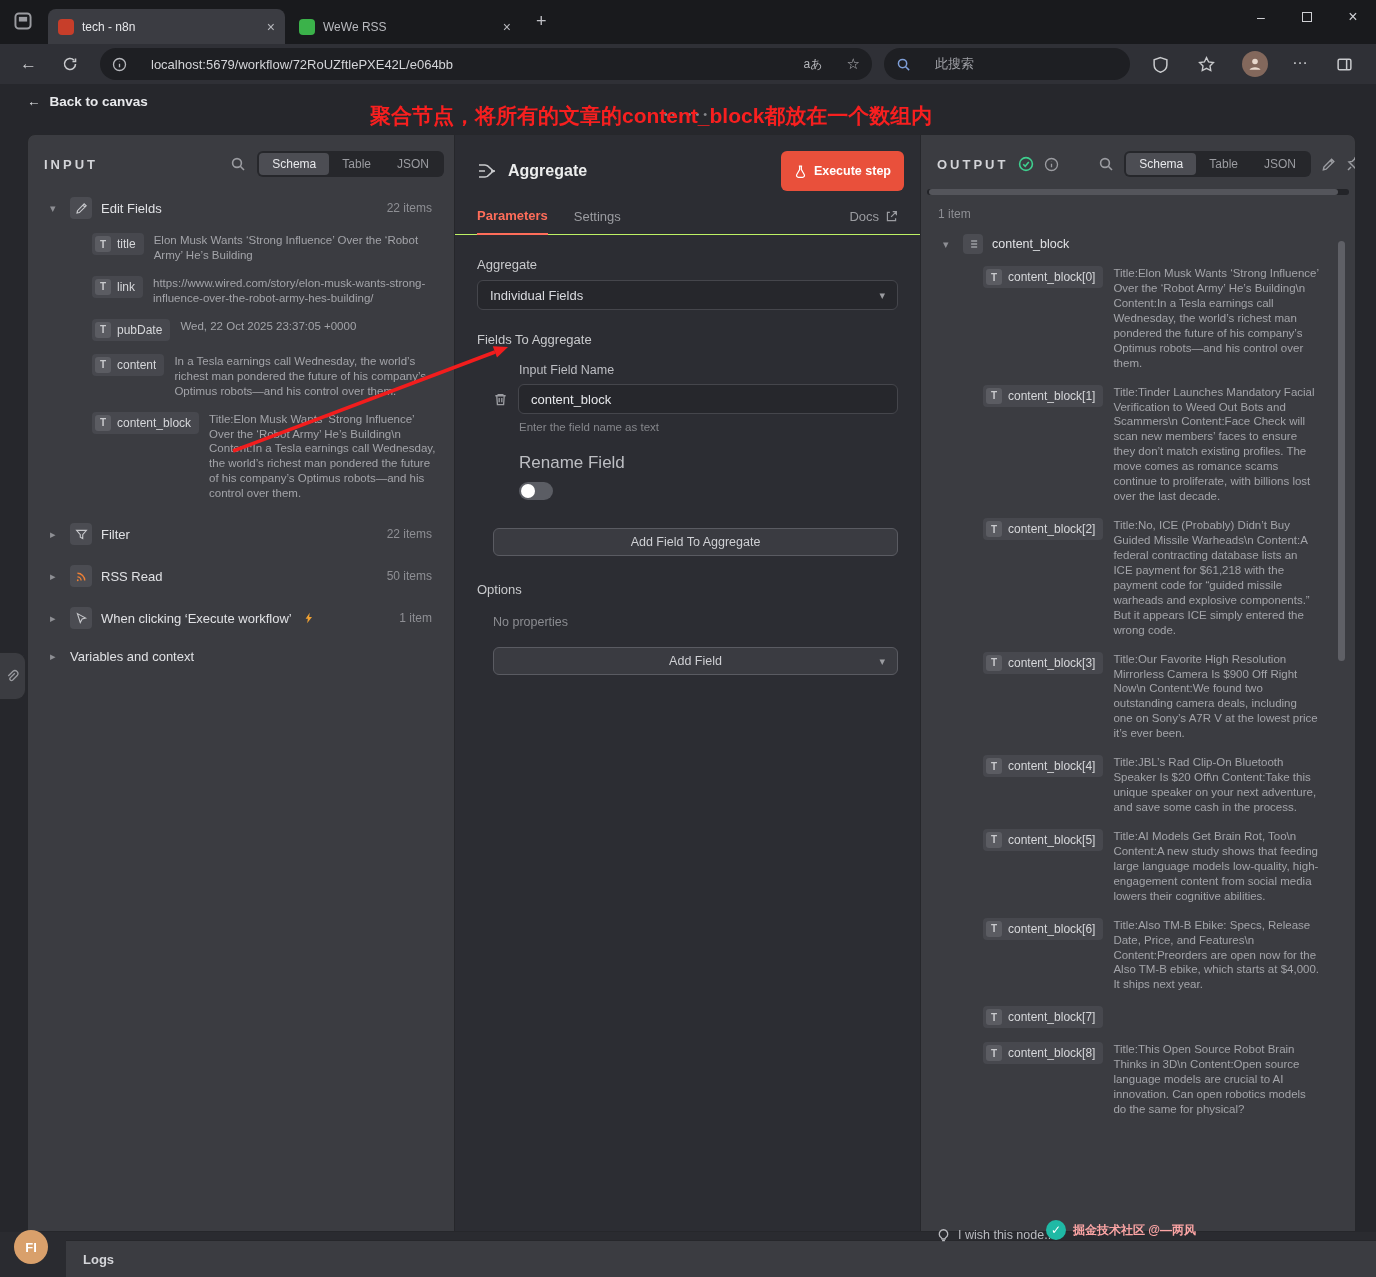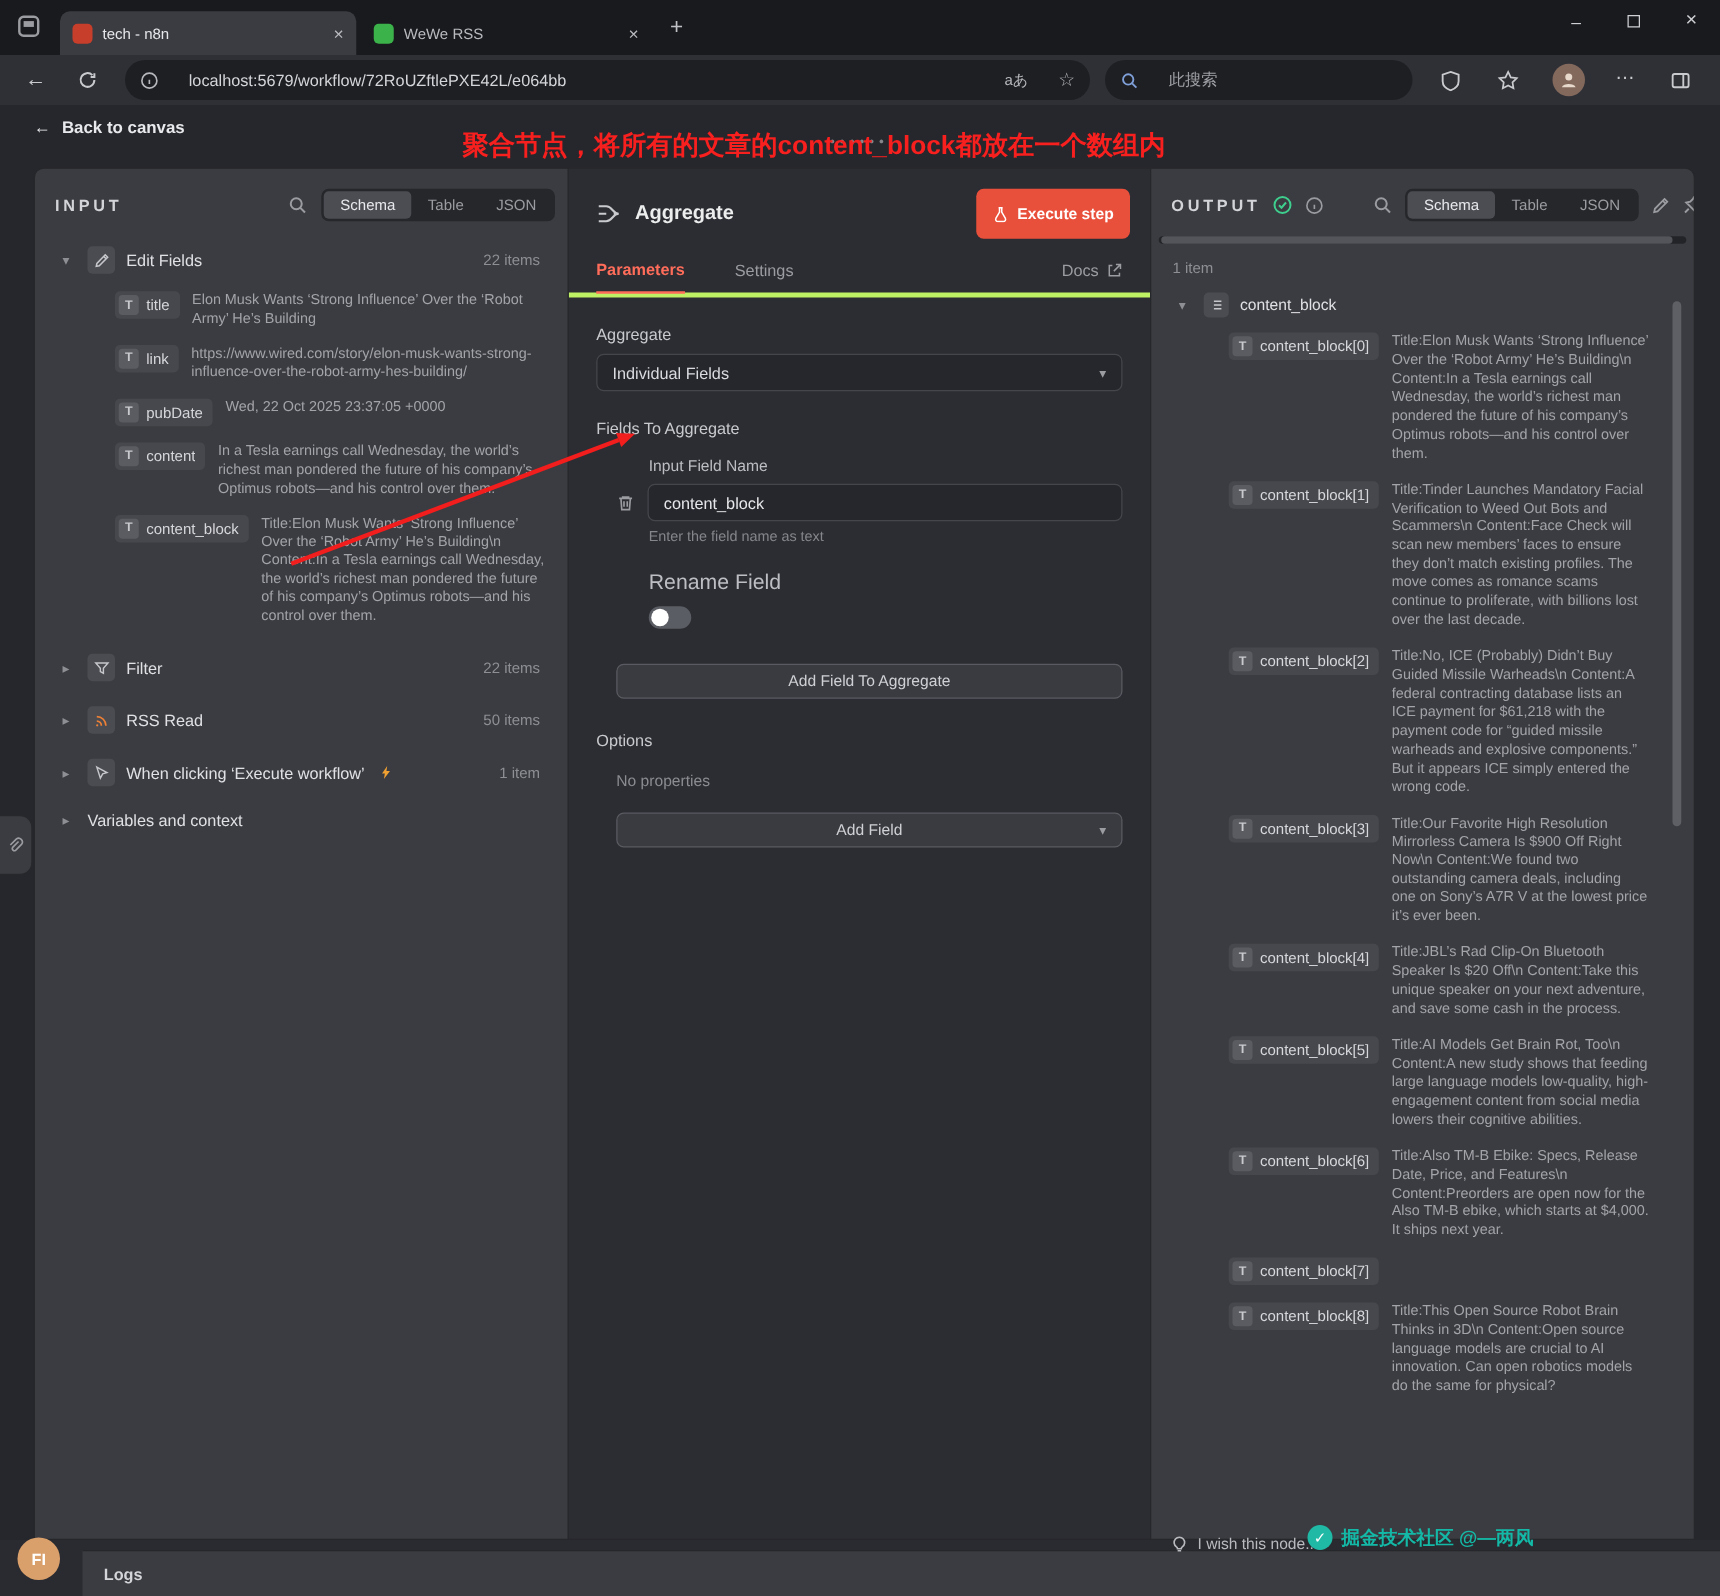--- a/index.html
+++ b/index.html
@@ -48,21 +48,21 @@
   .fieldlist{padding:4px 16px 12px 64px;display:flex;flex-direction:column;gap:13px}
   .srow{display:flex;gap:10px;align-items:flex-start}
   .pill{display:inline-flex;align-items:center;gap:6px;background:#47484e;border-radius:4px;padding:3px 8px 3px 3px;flex:none;max-width:160px;cursor:pointer}
   .tbox{width:16px;height:16px;background:#5b5c62;border-radius:3px;font-size:10px;font-weight:700;color:#c9cacd;display:flex;align-items:center;justify-content:center;flex:none}
   .pkey{font-size:12px;color:#d6d7da;white-space:nowrap;overflow:hidden;text-overflow:ellipsis}
   .sval{font-size:11.5px;line-height:1.3;color:#a3a4a9;flex:1;overflow-wrap:anywhere}
   
   .mhead{display:flex;align-items:center;gap:11px;padding:16px 16px 0 22px}
   .mtitle{font-size:16px;font-weight:600;color:#eceded}
   .execbtn{margin-left:auto;display:flex;align-items:center;gap:7px;background:#e9503b;color:#fff;font-size:12.5px;font-weight:600;border:none;border-radius:6px;height:40px;padding:0 13px;cursor:pointer}
-  .mtabs{display:flex;align-items:flex-end;gap:40px;padding:17px 22px 0 22px;border-bottom:4px solid #bef264}
+  .mtabs{display:flex;align-items:flex-end;gap:26px;padding:17px 22px 0 22px;border-bottom:1px solid #bef264}
   .mtab{font-size:13px;color:#9b9ca1;padding-bottom:10px;cursor:pointer}
   .mtab.active{color:#ff6d5a;font-weight:600;border-bottom:2px solid #ff6d5a;margin-bottom:-1px}
   .docs{margin-left:auto;display:flex;gap:6px;align-items:center;color:#9b9ca1;font-size:13px;padding-bottom:10px;cursor:pointer}
   .mbody{padding:22px 22px 0 22px}
   .flabel{font-size:13px;color:#c9cacd;margin-bottom:8px}
   .selectbox{height:30px;background:#26272c;border:1px solid #45464c;border-radius:6px;display:flex;align-items:center;justify-content:space-between;padding:0 12px;font-size:13px;color:#dadbe0;margin-bottom:22px;cursor:pointer}
   .chevdn{color:#9b9ca1;font-size:11px}
   .sechdr{font-size:13px;color:#c9cacd;margin-bottom:16px}
   .fgroup{padding-left:16px}
   .ilabel{font-size:12.5px;color:#bdbec3;margin:0 0 7px 26px}
@@ -85,21 +85,21 @@
   .oroot{display:flex;align-items:center;gap:9px;padding:13px 16px 8px 22px;cursor:pointer}
   .oitems{padding:4px 36px 10px 62px;display:flex;flex-direction:column;gap:14px}
   .vscroll{position:absolute;right:10px;top:106px;width:7px;height:420px;background:#5f6066;border-radius:4px;cursor:pointer}
   
   #bottomstrip{position:absolute;left:0;top:1232px;width:100%;height:45px;background:#2a2b30}
   #logsbar{position:absolute;left:66px;top:1240px;right:0;height:37px;background:#3b3c41;border-top:1px solid #26272b;display:flex;align-items:center;padding-left:17px}
   #logslabel{font-size:13px;font-weight:600;color:#d4d5d9}
   #useravatar{position:absolute;left:14px;top:1230px;width:34px;height:34px;border-radius:50%;background:#d9a06b;color:#fff;font-size:13px;font-weight:700;display:flex;align-items:center;justify-content:center;z-index:10;cursor:pointer}
   #feedback{position:absolute;left:936px;top:1227px;display:flex;align-items:center;gap:7px;color:#b9babf;font-size:12.5px;z-index:8;cursor:pointer}
   #watermark{position:absolute;left:1046px;top:1220px;display:flex;align-items:center;gap:7px;z-index:9}
-  #wmtext{font-size:15px;font-weight:700;color:#14b8a6}
+  #wmtext{font-size:12px;font-weight:700;color:#fca5a5}
   .wmlogo{width:20px;height:20px;border-radius:50%;background:#1fb9a5;display:flex;align-items:center;justify-content:center;color:#fff;font-size:12px}
   #sidehandle{position:absolute;left:0;top:652px;width:26px;height:48px;background:#3b3c41;border:1px solid #27282c;border-left:none;border-radius:0 10px 10px 0;display:flex;align-items:center;justify-content:center;color:#9b9ca1;z-index:6;cursor:pointer}
 </style>
 </head>
 <body>
 
 <div id="tabstrip">
   <span class="abicon" style="left:12px;top:10px">
     <svg width="22" height="22" viewBox="0 0 16 16" fill="none" stroke="#9b9ca1" stroke-width="1.4">
         <rect x="2.5" y="2.5" width="11" height="11" rx="2.5"></rect>

